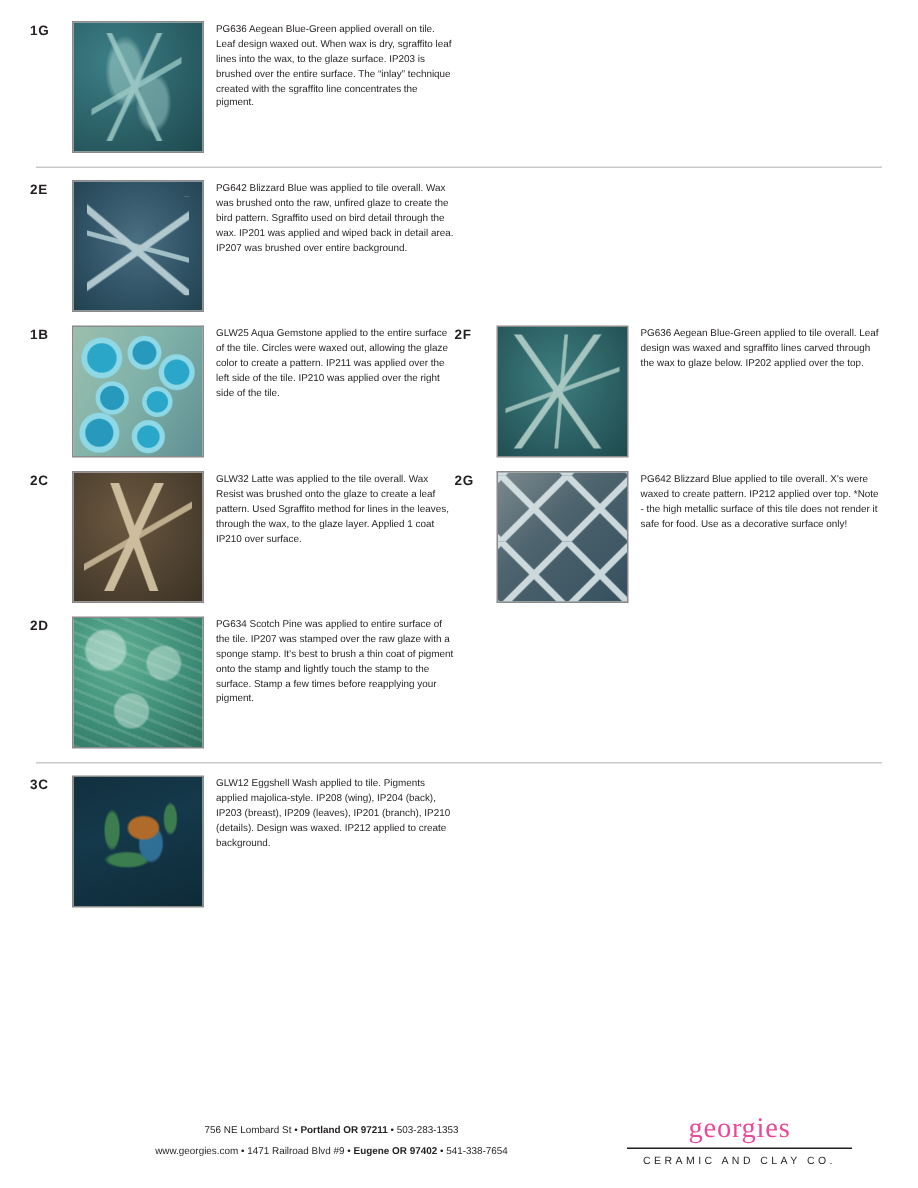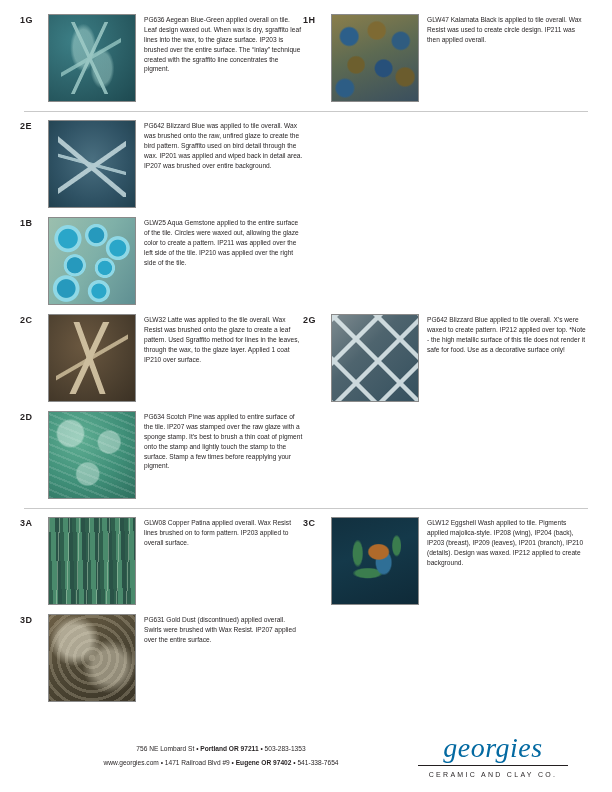--- a/index.html
+++ b/index.html
@@ -278,25 +278,24 @@
     padding-left: 10px;
   }
   .footer-left .bold { font-weight: bold; }
   .footer-right {
     flex: 0 0 170px;
     text-align: center;
     padding-right: 10px;
   }
   .brand {
     font-family: "Liberation Serif", serif;
-    font-size: 28px;
+    font-size: 19px;
     letter-spacing: 0.5px;
-    color: #0369a1;
+    color: #ec4899;
     line-height: 1;
-    font-style: italic;
   }
   .brand-sub {
     font-size: 7px;
     letter-spacing: 2.3px;
     color: #231f20;
     margin-top: 5px;
   }
   .footer-rule {
     border-top: 1px solid #231f20;
     width: 150px;
@@ -308,45 +307,45 @@
 
 <div class="page">
 
   <div class="group">
     <div class="row">
       <div class="cell">
         <div class="code">1G</div>
         <div class="tile t-leafteal"></div>
         <div class="desc">PG636 Aegean Blue-Green applied overall on tile. Leaf design waxed out. When wax is dry, sgraffito leaf lines into the wax, to the glaze surface. IP203 is brushed over the entire surface. The “inlay” technique created with the sgraffito line concentrates the pigment.</div>
       </div>
-      <div class="cell">
-        <div class="code">1H</div>
-        <div class="tile t-kalamata"></div>
-        <div class="desc">GLW47 Kalamata Black is applied to tile overall. Wax Resist was used to create circle design. IP211 was then applied overall.</div>
-      </div>
     </div>
   </div>
 
   <div class="divider"></div>
 
   <div class="group">
     <div class="row">
       <div class="cell">
         <div class="code">2E</div>
         <div class="tile t-blizzardbird"></div>
         <div class="desc">PG642 Blizzard Blue was applied to tile overall. Wax was brushed onto the raw, unfired glaze to create the bird pattern. Sgraffito used on bird detail through the wax. IP201 was applied and wiped back in detail area. IP207 was brushed over entire background.</div>
       </div>
     </div>
 
     <div class="row">
       <div class="cell">
         <div class="code">1B</div>
         <div class="tile t-aqua"></div>
         <div class="desc">GLW25 Aqua Gemstone applied to the entire surface of the tile. Circles were waxed out, allowing the glaze color to create a pattern. IP211 was applied over the left side of the tile. IP210 was applied over the right side of the tile.</div>
       </div>
+      <div class="cell">
+        <div class="code">2F</div>
+        <div class="tile t-leafteal2"></div>
+        <div class="desc">PG636 Aegean Blue-Green applied to tile overall. Leaf design was waxed and sgraffito lines carved through the wax to glaze below. IP202 applied over the top.</div>
+      </div>
     </div>
 
     <div class="row">
       <div class="cell">
         <div class="code">2C</div>
         <div class="tile t-latte"></div>
         <div class="desc">GLW32 Latte was applied to the tile overall. Wax Resist was brushed onto the glaze to create a leaf pattern. Used Sgraffito method for lines in the leaves, through the wax, to the glaze layer. Applied 1 coat IP210 over surface.</div>
       </div>
       <div class="cell">
         <div class="code">2G</div>
@@ -362,37 +361,27 @@
         <div class="desc">PG634 Scotch Pine was applied to entire surface of the tile. IP207 was stamped over the raw glaze with a sponge stamp. It’s best to brush a thin coat of pigment onto the stamp and lightly touch the stamp to the surface. Stamp a few times before reapplying your pigment.</div>
       </div>
     </div>
   </div>
 
   <div class="divider"></div>
 
   <div class="group">
     <div class="row">
       <div class="cell">
-        <div class="code">3A</div>
-        <div class="tile t-copper"></div>
-        <div class="desc">GLW08 Copper Patina applied overall. Wax Resist lines brushed on to form pattern. IP203 applied to overall surface.</div>
-      </div>
-      <div class="cell">
         <div class="code">3C</div>
         <div class="tile t-bird"></div>
         <div class="desc">GLW12 Eggshell Wash applied to tile. Pigments applied majolica-style. IP208 (wing), IP204 (back), IP203 (breast), IP209 (leaves), IP201 (branch), IP210 (details). Design was waxed. IP212 applied to create background.</div>
       </div>
     </div>
 
     <div class="row">
-      <div class="cell">
-        <div class="code">3D</div>
-        <div class="tile t-golddust"></div>
-        <div class="desc">PG631 Gold Dust (discontinued) applied overall. Swirls were brushed with Wax Resist. IP207 applied over the entire surface.</div>
-      </div>
     </div>
   </div>
 
   <div class="footer">
     <div class="footer-left">
       <div>
         <span>756 NE Lombard St</span>
         <span>•</span>
         <span class="bold">Portland OR 97211</span>
         <span>•</span>

